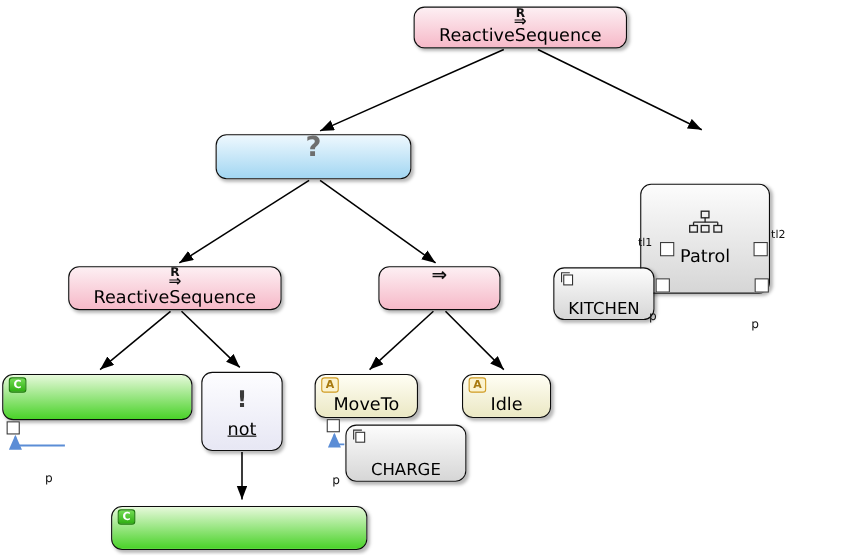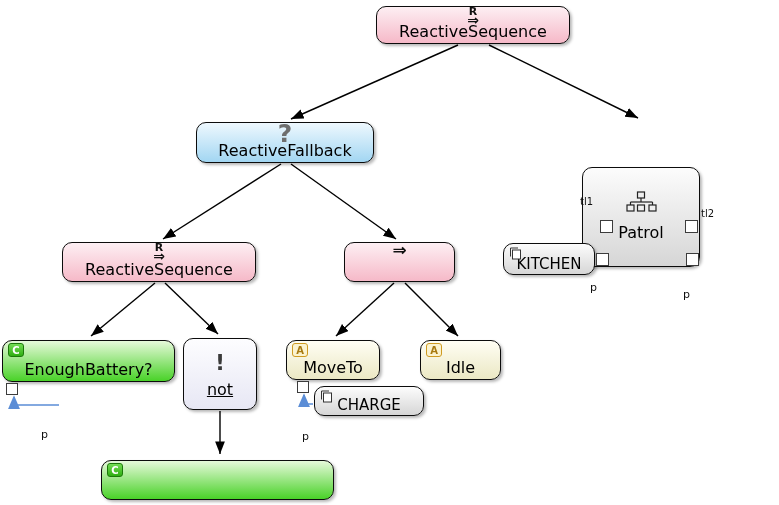--- a/index.html
+++ b/index.html
@@ -77,42 +77,41 @@
   <div class="node pink bottomlbl" style="left:376px;top:6px;width:194px;height:38px">
     <div class="rs-icon">
       <span class="rs-r">R</span>
       <span class="rs-a">⇒</span>
     </div>
     <div class="label">ReactiveSequence</div>
   </div>
 
   <div class="node blue bottomlbl" style="left:196px;top:122px;width:178px;height:41px">
     <div class="q-icon">?</div>
-    <div class="label">ReactiveFallback</div>
   </div>
 
   <div class="node gray patrol-body" style="left:582px;top:121px;width:118px;height:100px">
     <svg width="34" height="24" viewBox="0 0 34 24">
       <rect x="13.5" y="1" width="7" height="6" fill="#efefef" stroke="#222" stroke-width="1.2"></rect>
       <line x1="17" y1="7" x2="17" y2="11" stroke="#222" stroke-width="1.2"></line>
       <line x1="6.5" y1="11" x2="28.5" y2="11" stroke="#222" stroke-width="1.2"></line>
       <line x1="6.5" y1="11" x2="6.5" y2="14" stroke="#222" stroke-width="1.2"></line>
       <line x1="28.5" y1="11" x2="28.5" y2="14" stroke="#222" stroke-width="1.2"></line>
       <rect x="3" y="14" width="7" height="6" fill="#efefef" stroke="#222" stroke-width="1.2"></rect>
       <rect x="13.5" y="14" width="7" height="6" fill="#efefef" stroke="#222" stroke-width="1.2"></rect>
       <rect x="25" y="14" width="7" height="6" fill="#efefef" stroke="#222" stroke-width="1.2"></rect>
     </svg>
     <div class="label">Patrol</div>
   </div>
-  <div class="tiny" style="left:580px;top:196px">tl1</div>
+  <div class="tiny" style="left:580px;top:216px">tl1</div>
   <div class="tiny" style="left:701px;top:208px">tl2</div>
   <div class="port-sq big" style="left:600px;top:220px"></div>
   <div class="port-sq big" style="left:685px;top:220px"></div>
 
-  <div class="node gray bottomlbl" style="left:503px;top:243px;width:92px;height:32px">
+  <div class="node gray bottomlbl" style="left:503px;top:243px;width:92px;height:48px">
     <svg class="doc-icon" width="13" height="13" viewBox="0 0 13 13">
       <rect x="3.5" y="3" width="8" height="9" fill="#fff" stroke="#333" stroke-width="1"></rect>
       <path d="M1.5,9.5 L1.5,1 L9,1" fill="none" stroke="#333" stroke-width="1"></path>
     </svg>
     <div class="label" style="font-size:15px">KITCHEN</div>
   </div>
   <div class="port-sq big" style="left:596px;top:253px"></div>
   <div class="plabel" style="left:590px;top:281px">p</div>
 
   <div class="port-sq big" style="left:686px;top:253px"></div>
@@ -125,21 +124,20 @@
     </div>
     <div class="label">ReactiveSequence</div>
   </div>
 
   <div class="node pink bottomlbl" style="left:344px;top:242px;width:111px;height:40px">
     <div class="seq-icon">⇒</div>
   </div>
 
   <div class="node green bottomlbl" style="left:2px;top:340px;width:173px;height:42px">
     <div class="badge badge-c">C</div>
-    <div class="label">EnoughBattery?</div>
   </div>
   <div class="port-sq" style="left:6px;top:383px"></div>
   <div class="plabel" style="left:41px;top:428px">p</div>
 
 
   <div class="node lav notcol" style="left:183px;top:338px;width:74px;height:72px">
     <div class="not-icon">!</div>
     <div class="label">not</div>
   </div>
 
@@ -147,21 +145,21 @@
     <div class="badge badge-c">C</div>
   </div>
 
   <div class="node cream bottomlbl" style="left:286px;top:340px;width:94px;height:40px">
     <div class="badge badge-a">A</div>
     <div class="label">MoveTo</div>
   </div>
   <div class="port-sq" style="left:297px;top:381px"></div>
   <div class="plabel" style="left:302px;top:430px">p</div>
 
-  <div class="node gray bottomlbl" style="left:314px;top:386px;width:110px;height:30px">
+  <div class="node gray bottomlbl" style="left:314px;top:386px;width:110px;height:52px">
     <svg class="doc-icon" width="13" height="13" viewBox="0 0 13 13">
       <rect x="3.5" y="3" width="8" height="9" fill="#fff" stroke="#333" stroke-width="1"></rect>
       <path d="M1.5,9.5 L1.5,1 L9,1" fill="none" stroke="#333" stroke-width="1"></path>
     </svg>
     <div class="label" style="font-size:15px">CHARGE</div>
   </div>
 
   <div class="node cream bottomlbl" style="left:420px;top:340px;width:81px;height:40px">
     <div class="badge badge-a">A</div>
     <div class="label">Idle</div>

